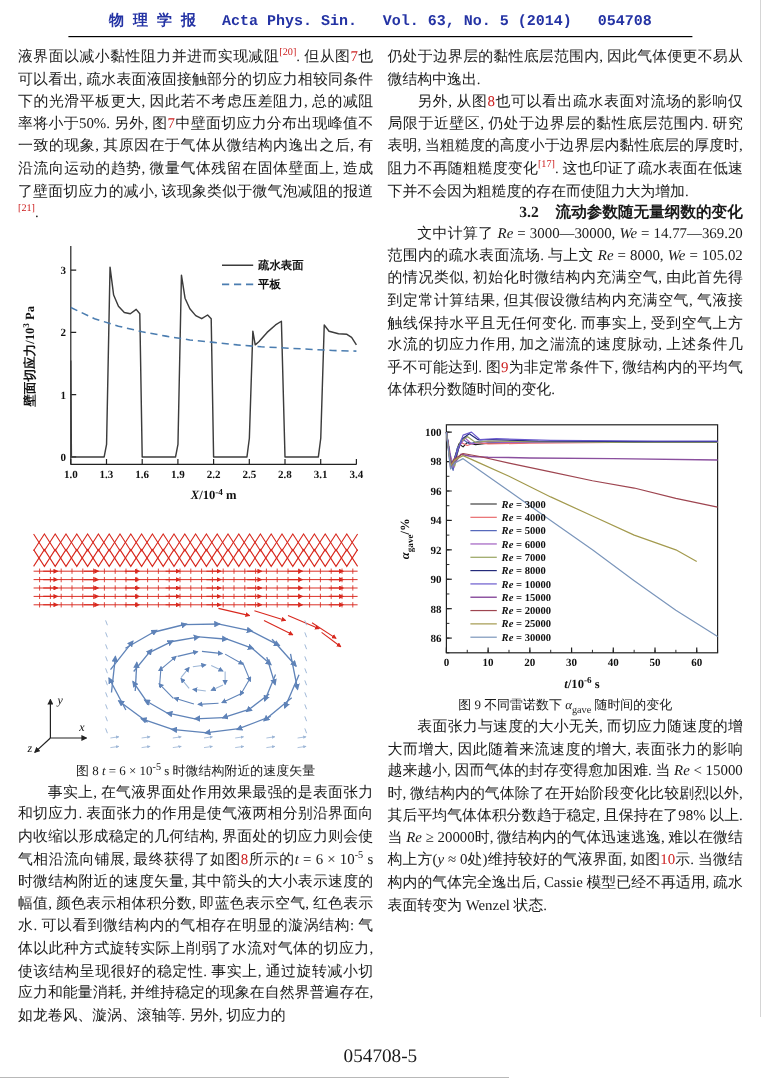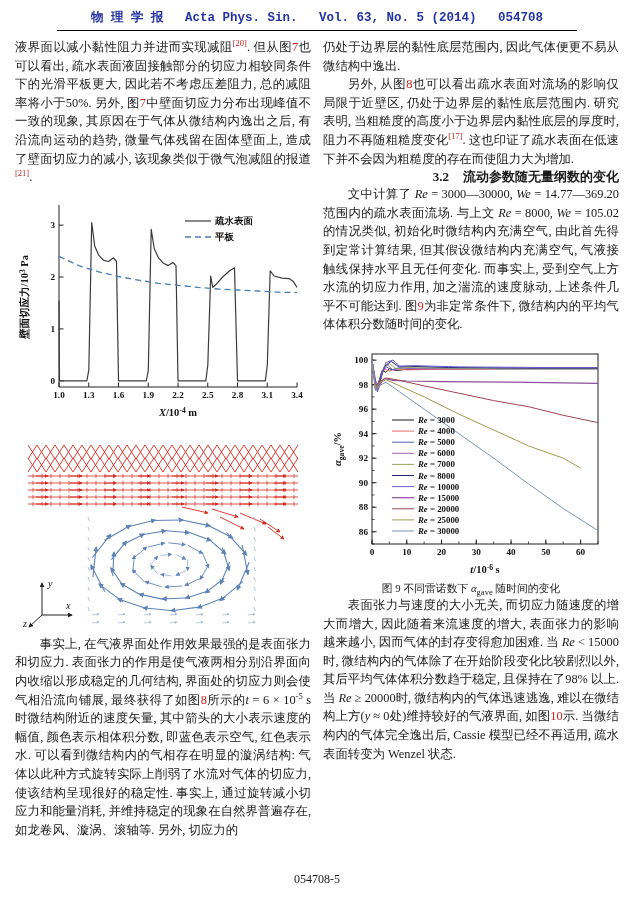--- a/index.html
+++ b/index.html
@@ -22,21 +22,21 @@
   .sub{vertical-align:sub;font-size:8.5px;line-height:0;}
   figure{margin:0;text-align:center;}
   .fig7{margin-top:12px;}
   .fig8{margin-top:14px;}
   .fig9{margin-top:14px;}
   figcaption{font-size:10.8px;line-height:15px;margin-top:1px;}
   .after-fig{margin-top:12px;}
   .heading{font-weight:bold;font-size:13px;line-height:17px;margin:13px 0 10px;text-indent:0;
            text-align:right;}
   .heading .hnum{margin-right:14px;}
-  .footer{position:absolute;top:872px;left:0;width:100%;text-align:center;font-size:12px;}
+  .footer{position:absolute;top:872px;left:0;width:100%;text-align:center;font-size:16px;}
   svg{display:block;margin:0 auto;}
 </style>
 </head>
 <body>
 
 <div class="page">
 
   <div class="pheader">
     <span>物 理 学 报</span>
     <span>Acta Phys. Sin.</span>
@@ -394,20 +394,21 @@
           <line x1="232" y1="150" x2="233.5" y2="154" stroke="#9db6d6" stroke-width="0.8"></line>
           <line x1="232" y1="160" x2="233.5" y2="164" stroke="#9db6d6" stroke-width="0.8"></line>
           <line x1="232" y1="170" x2="233.5" y2="174" stroke="#9db6d6" stroke-width="0.8"></line>
           <line x1="20" y1="178" x2="20" y2="146" stroke="#222" stroke-width="1" marker-end="url(#aK)"></line>
           <line x1="20" y1="178" x2="50" y2="178" stroke="#222" stroke-width="1" marker-end="url(#aK)"></line>
           <line x1="20" y1="178" x2="7" y2="190" stroke="#222" stroke-width="1" marker-end="url(#aK)"></line>
           <text x="26" y="150" font-size="10" font-style="italic" font-family="&quot;Liberation Serif&quot;,serif" fill="#111">y</text>
           <text x="44" y="172" font-size="10" font-style="italic" font-family="&quot;Liberation Serif&quot;,serif" fill="#111">x</text>
           <text x="1" y="190" font-size="10" font-style="italic" font-family="&quot;Liberation Serif&quot;,serif" fill="#111">z</text>
         </svg>
+      <figcaption><span>图 8  </span><span class="mvar">t</span><span> = 6 × 10</span><span class="sup">-5</span><span> s 时微结构附近的速度矢量</span></figcaption>
     </figure>
 
     <p class="after-fig"><span>事实上, 在气液界面处作用效果最强的是表面张力和切应力. 表面张力的作用是使气液两相分别沿界面向内收缩以形成稳定的几何结构, 界面处的切应力则会使气相沿流向铺展, 最终获得了如图</span><span class="fignum">8</span><span>所示的</span><span class="mvar">t</span><span> = 6 × 10</span><span class="sup">-5</span><span> s 时微结构附近的速度矢量, 其中箭头的大小表示速度的幅值, 颜色表示相体积分数, 即蓝色表示空气, 红色表示水. 可以看到微结构内的气相存在明显的漩涡结构: 气体以此种方式旋转实际上削弱了水流对气体的切应力, 使该结构呈现很好的稳定性. 事实上, 通过旋转减小切应力和能量消耗, 并维持稳定的现象在自然界普遍存在, 如龙卷风、漩涡、滚轴等. 另外, 切应力的</span></p>
   </div>
 
   <div class="col col-right">
     <p class="noindent"><span>仍处于边界层的黏性底层范围内, 因此气体便更不易从微结构中逸出.</span></p>
     <p><span>另外, 从图</span><span class="fignum">8</span><span>也可以看出疏水表面对流场的影响仅局限于近壁区, 仍处于边界层的黏性底层范围内. 研究表明, 当粗糙度的高度小于边界层内黏性底层的厚度时, 阻力不再随粗糙度变化</span><span class="ref">[17]</span><span>. 这也印证了疏水表面在低速下并不会因为粗糙度的存在而使阻力大为增加.</span></p>
 
     <p class="heading">

